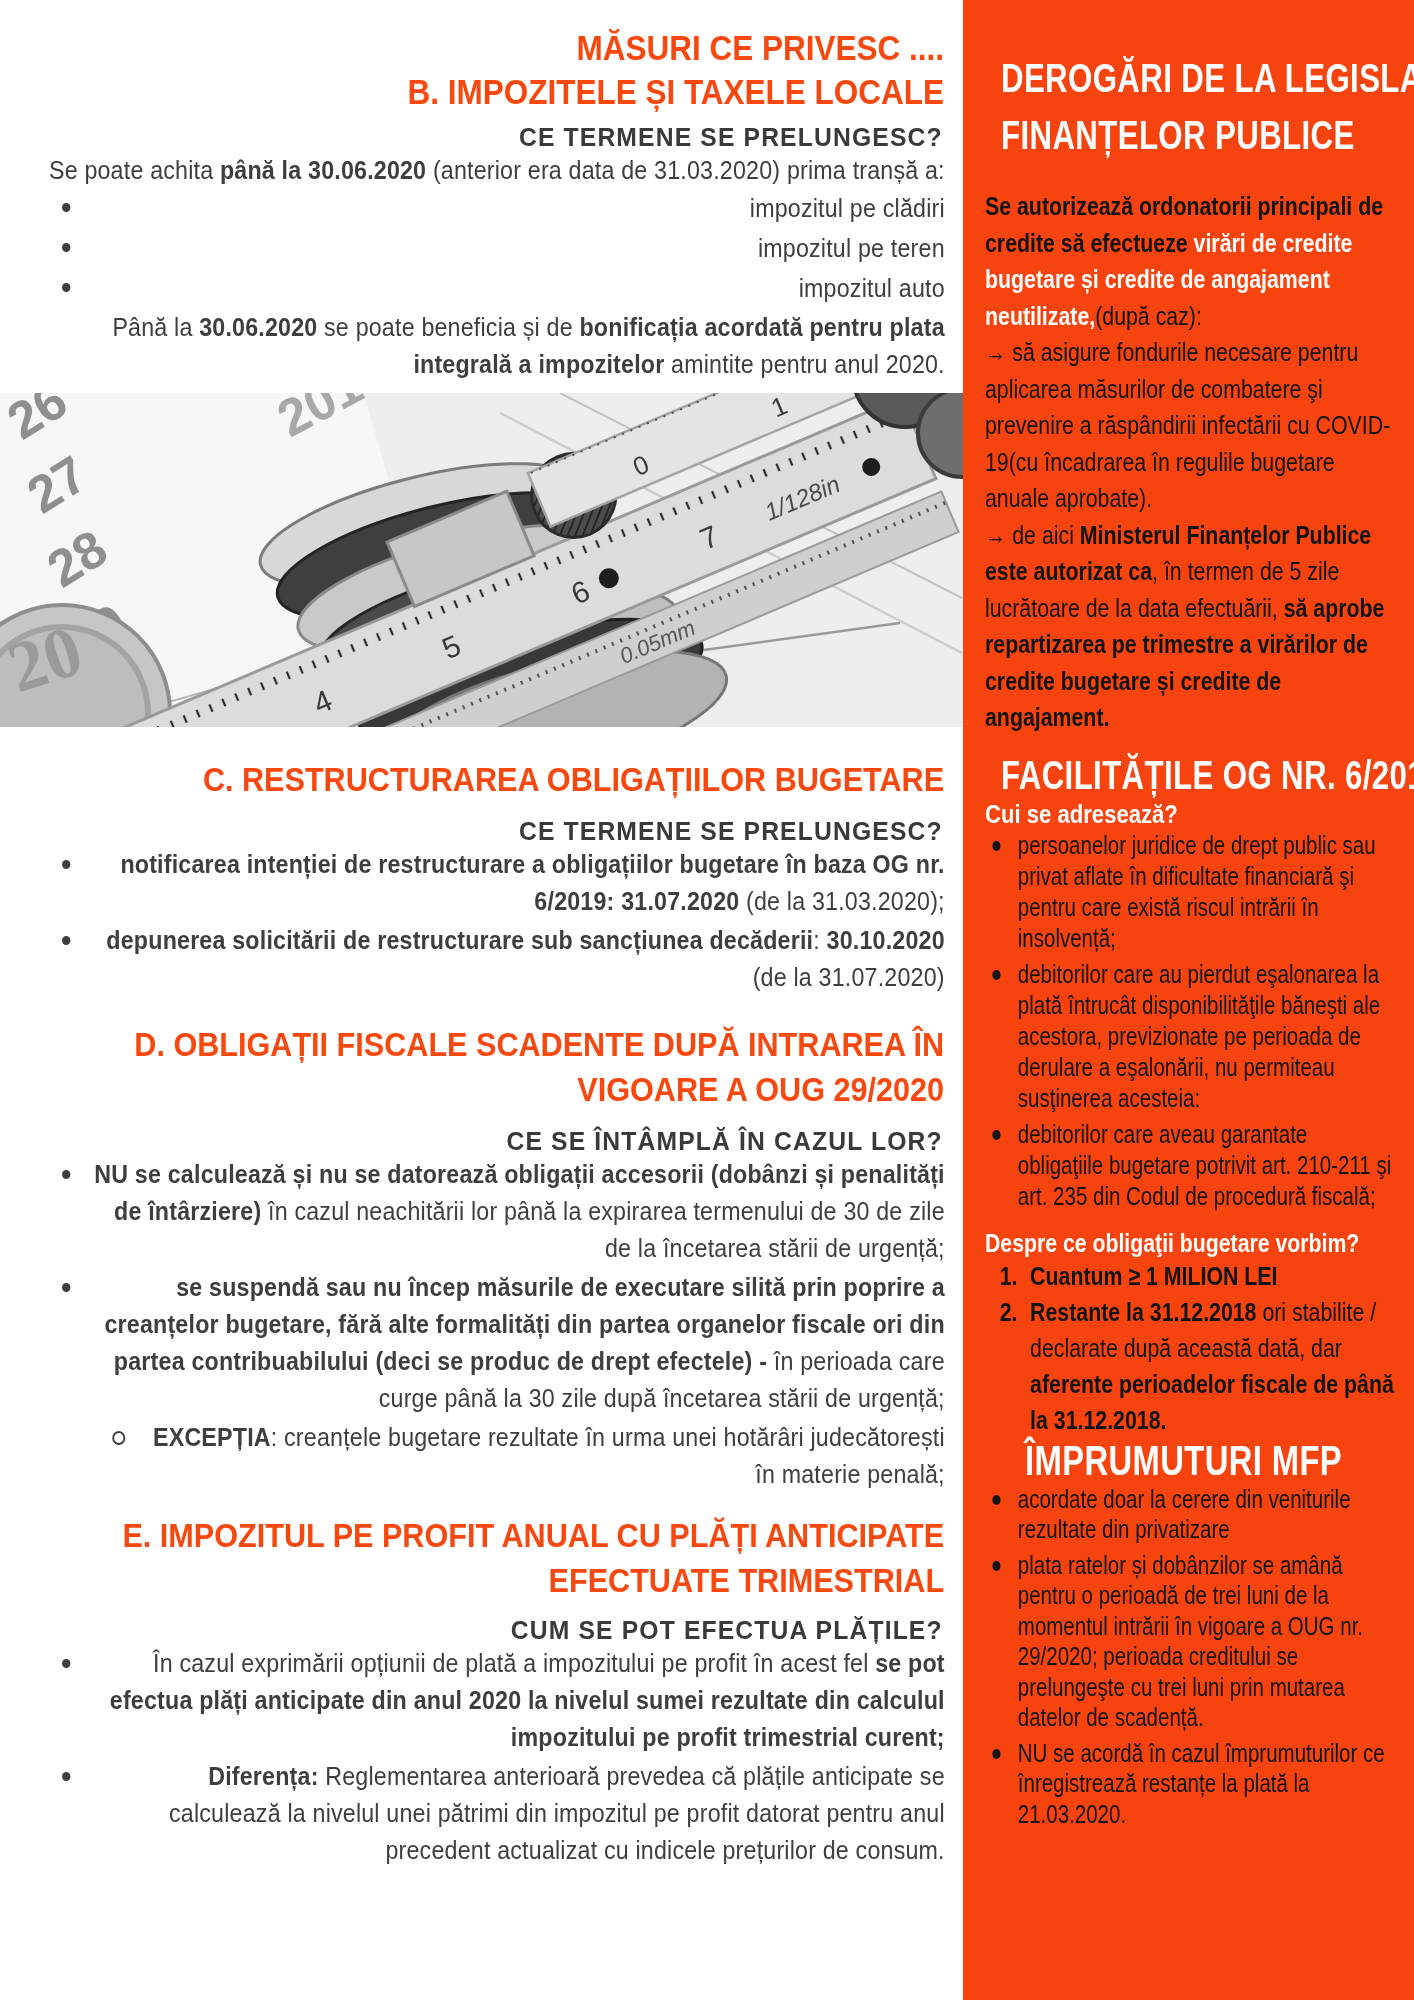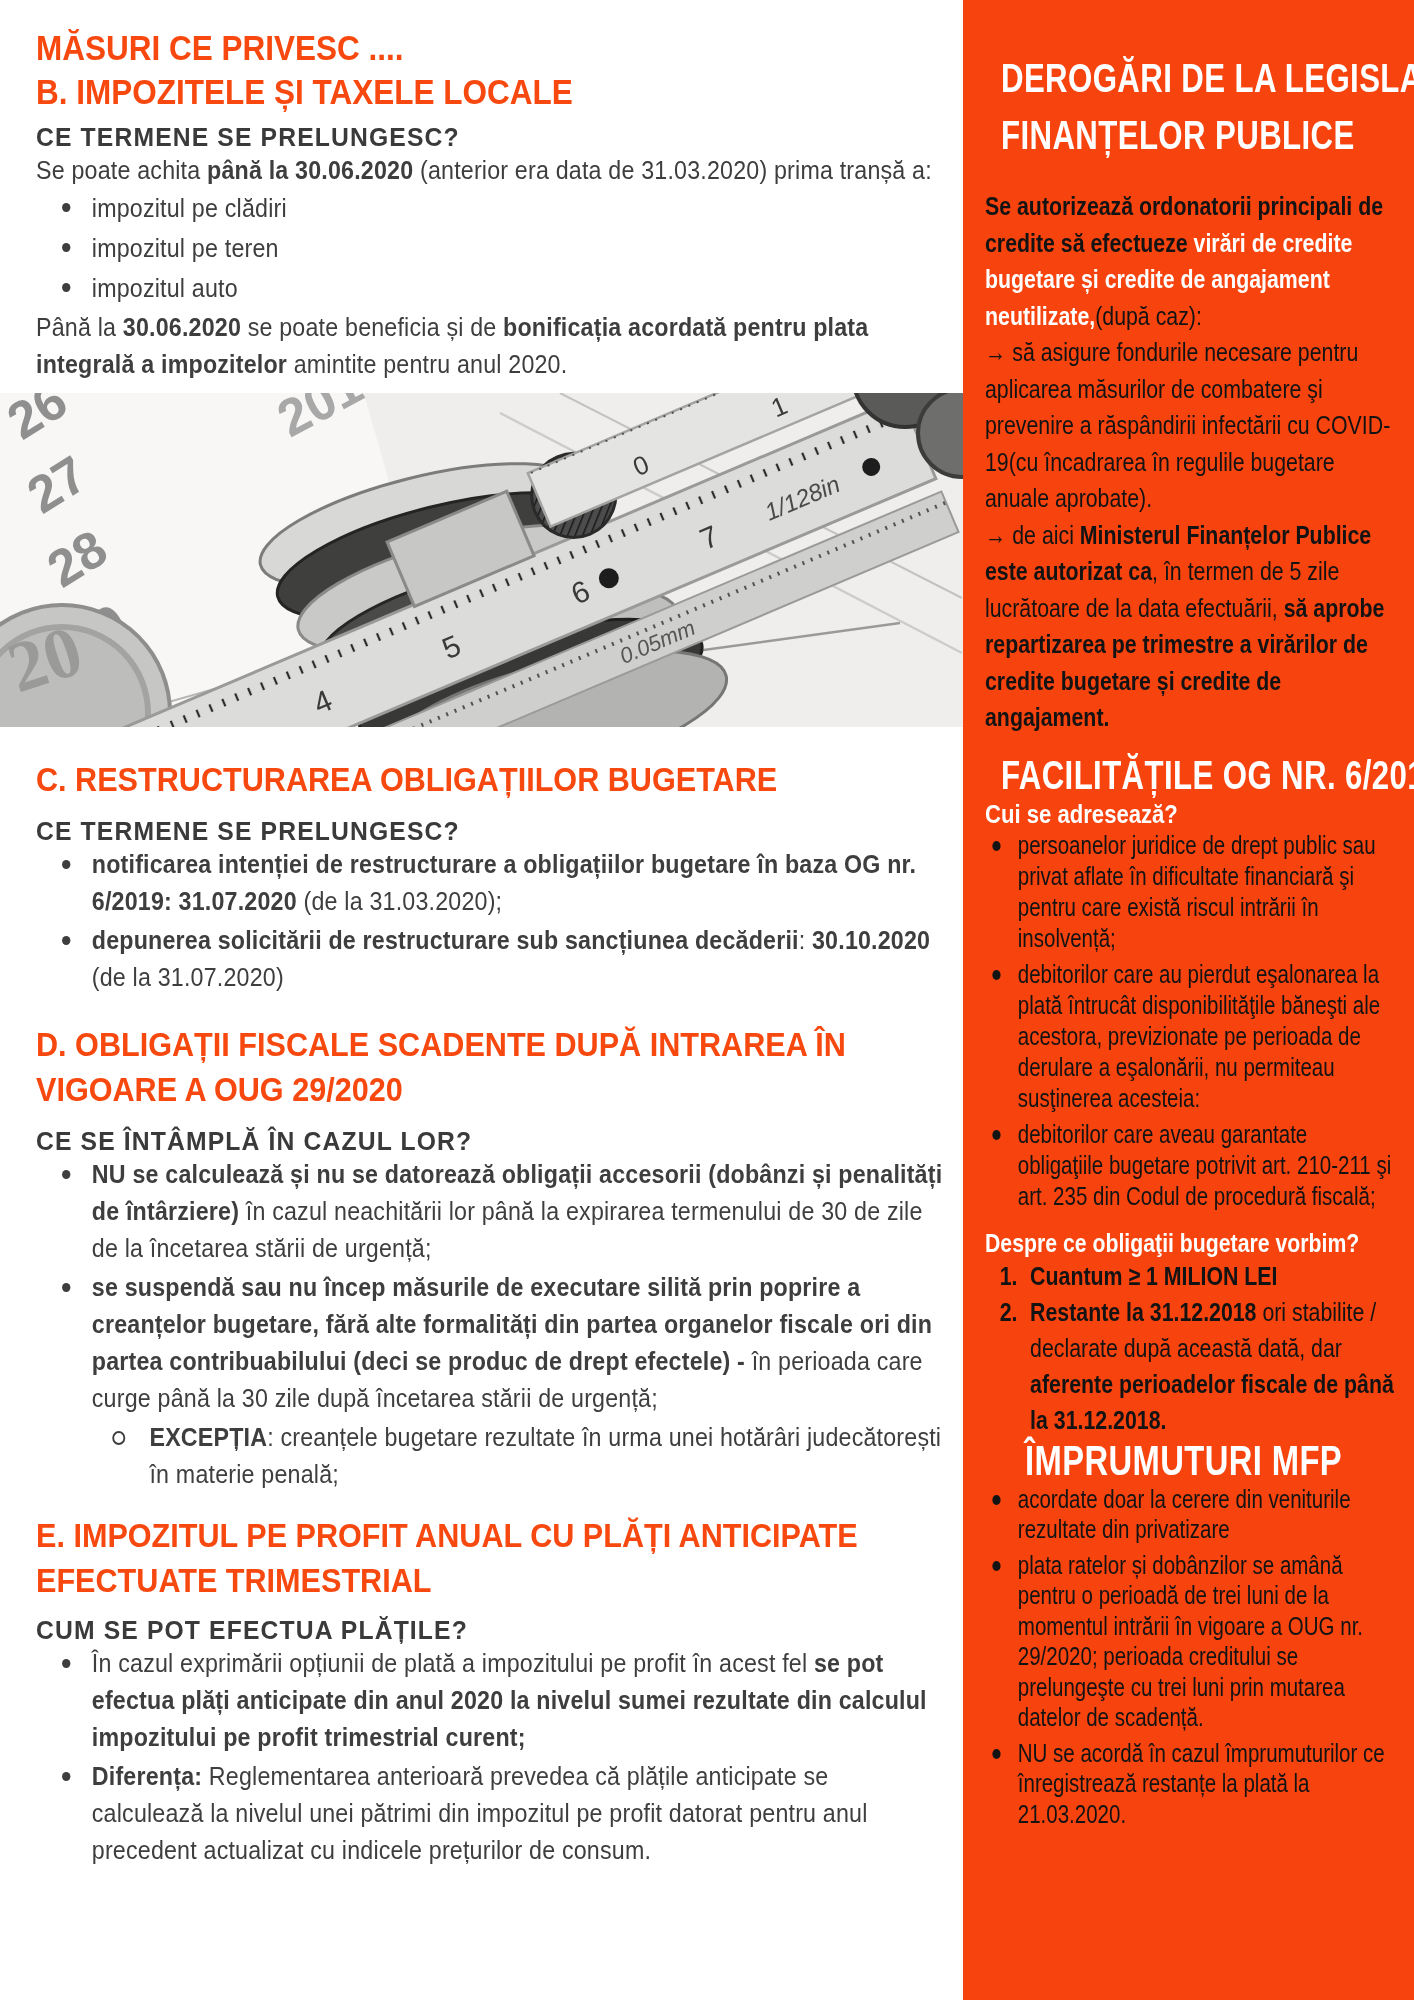--- a/index.html
+++ b/index.html
@@ -1,20 +1,20 @@
 <!DOCTYPE html>
 <html><head>
 <meta charset="utf-8">
 <style>
   html,body{margin:0;padding:0;background:#fff;}
   *{box-sizing:border-box;}
   .page{position:relative;width:1414px;height:2000px;background:#ffffff;overflow:hidden;
         font-family:"Liberation Sans",sans-serif;color:#3E3E3E;}
   
-  .main{position:absolute;left:0;top:0;width:963px;height:2000px;padding:26px 18px 0 36px;}
+  .main{position:absolute;left:0;top:0;width:963px;height:2000px;padding:26px 18px 0 36px;text-align:right;}
   .hline{display:block;white-space:nowrap;}
   .orange-h{color:#F7490F;font-weight:bold;transform:scaleX(0.9);transform-origin:0 0;width:111%;
             margin:0;letter-spacing:0;}
   .title{font-size:35px;line-height:44px;}
   .sec-h{font-size:34px;line-height:45px;}
   .subhead{color:#3A3A3A;font-weight:bold;font-size:26px;line-height:30px;letter-spacing:1.2px;
            margin:0;transform:scaleX(0.95);transform-origin:0 0;width:105%;}
   .mt8{margin-top:8px;}.mt6{margin-top:6px;}.mt14{margin-top:14px;}.mt12{margin-top:12px;}
   .mt20{margin-top:20px;}.mt26{margin-top:26px;}.mt30{margin-top:30px;}
   .body-txt{font-size:25px;line-height:37px;letter-spacing:0.2px;margin:0;

